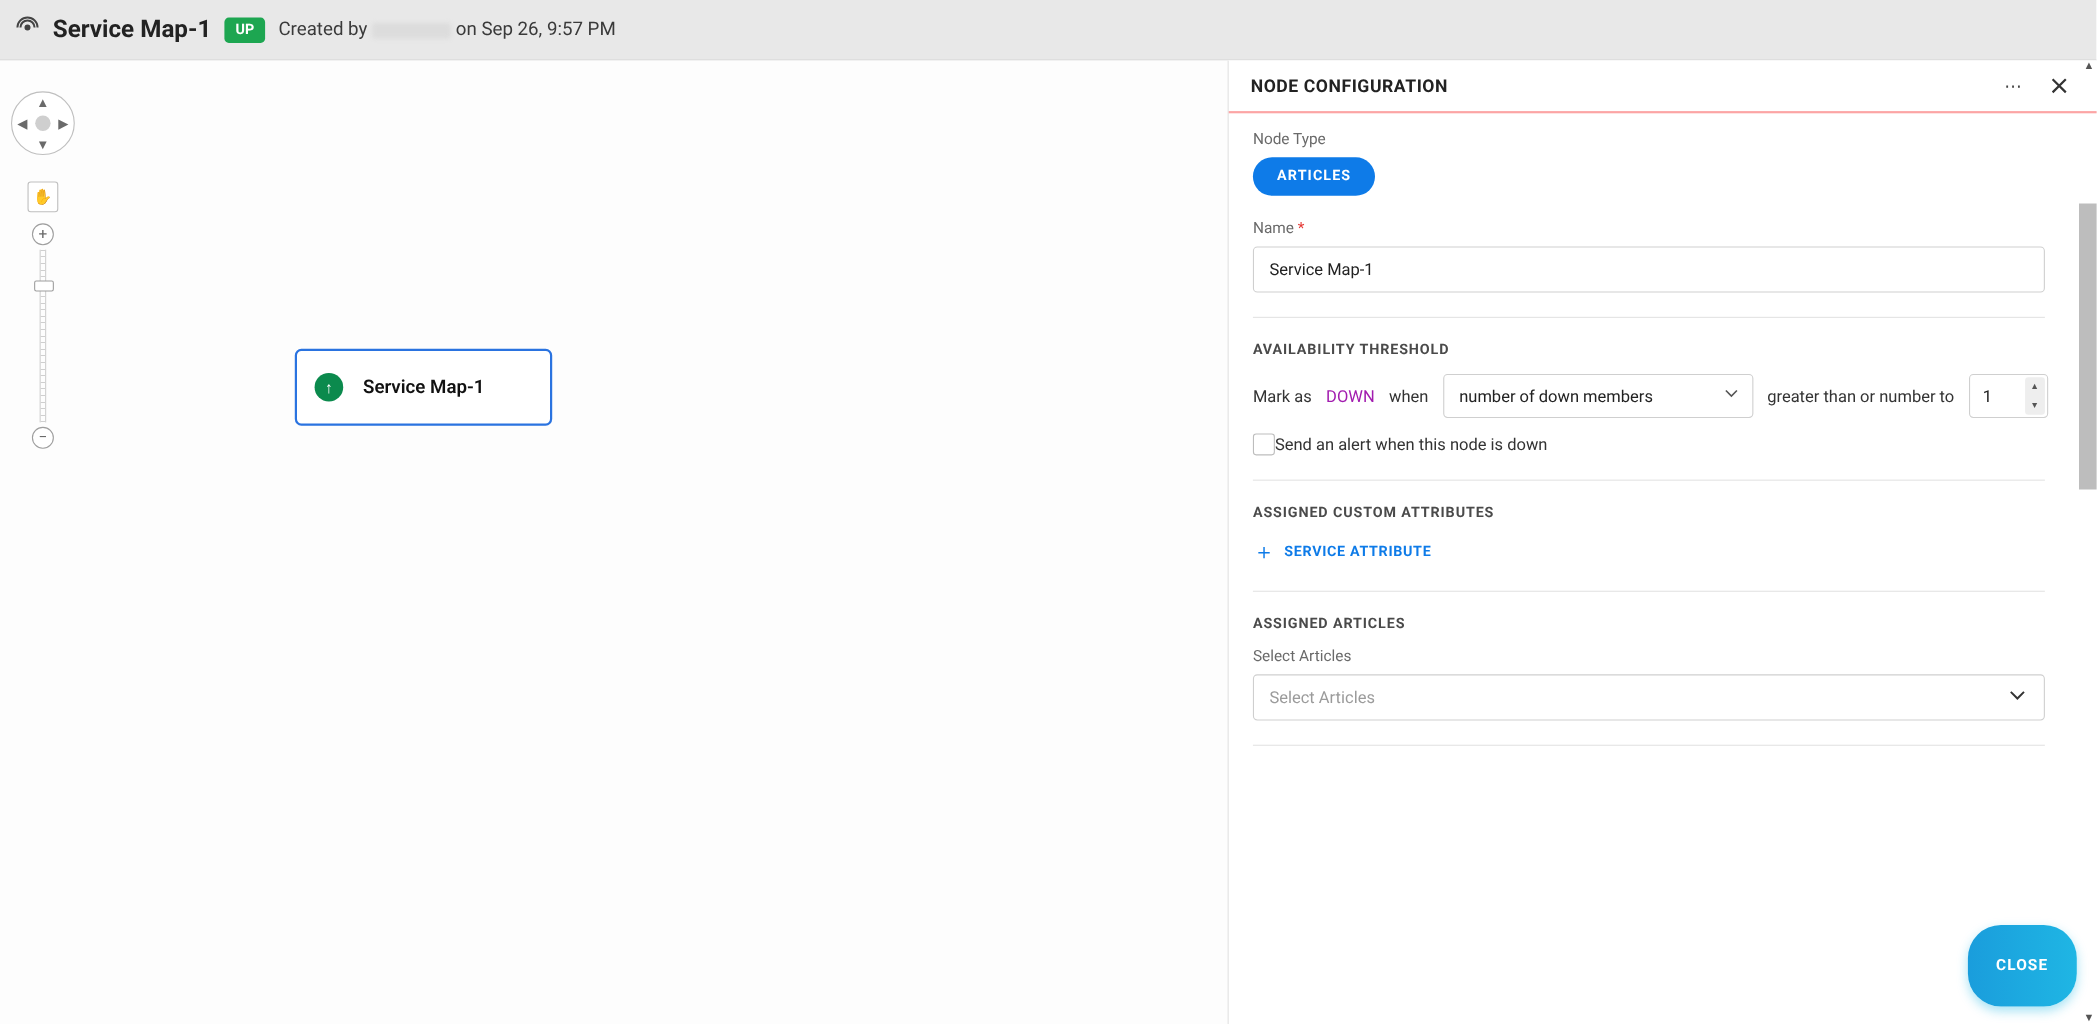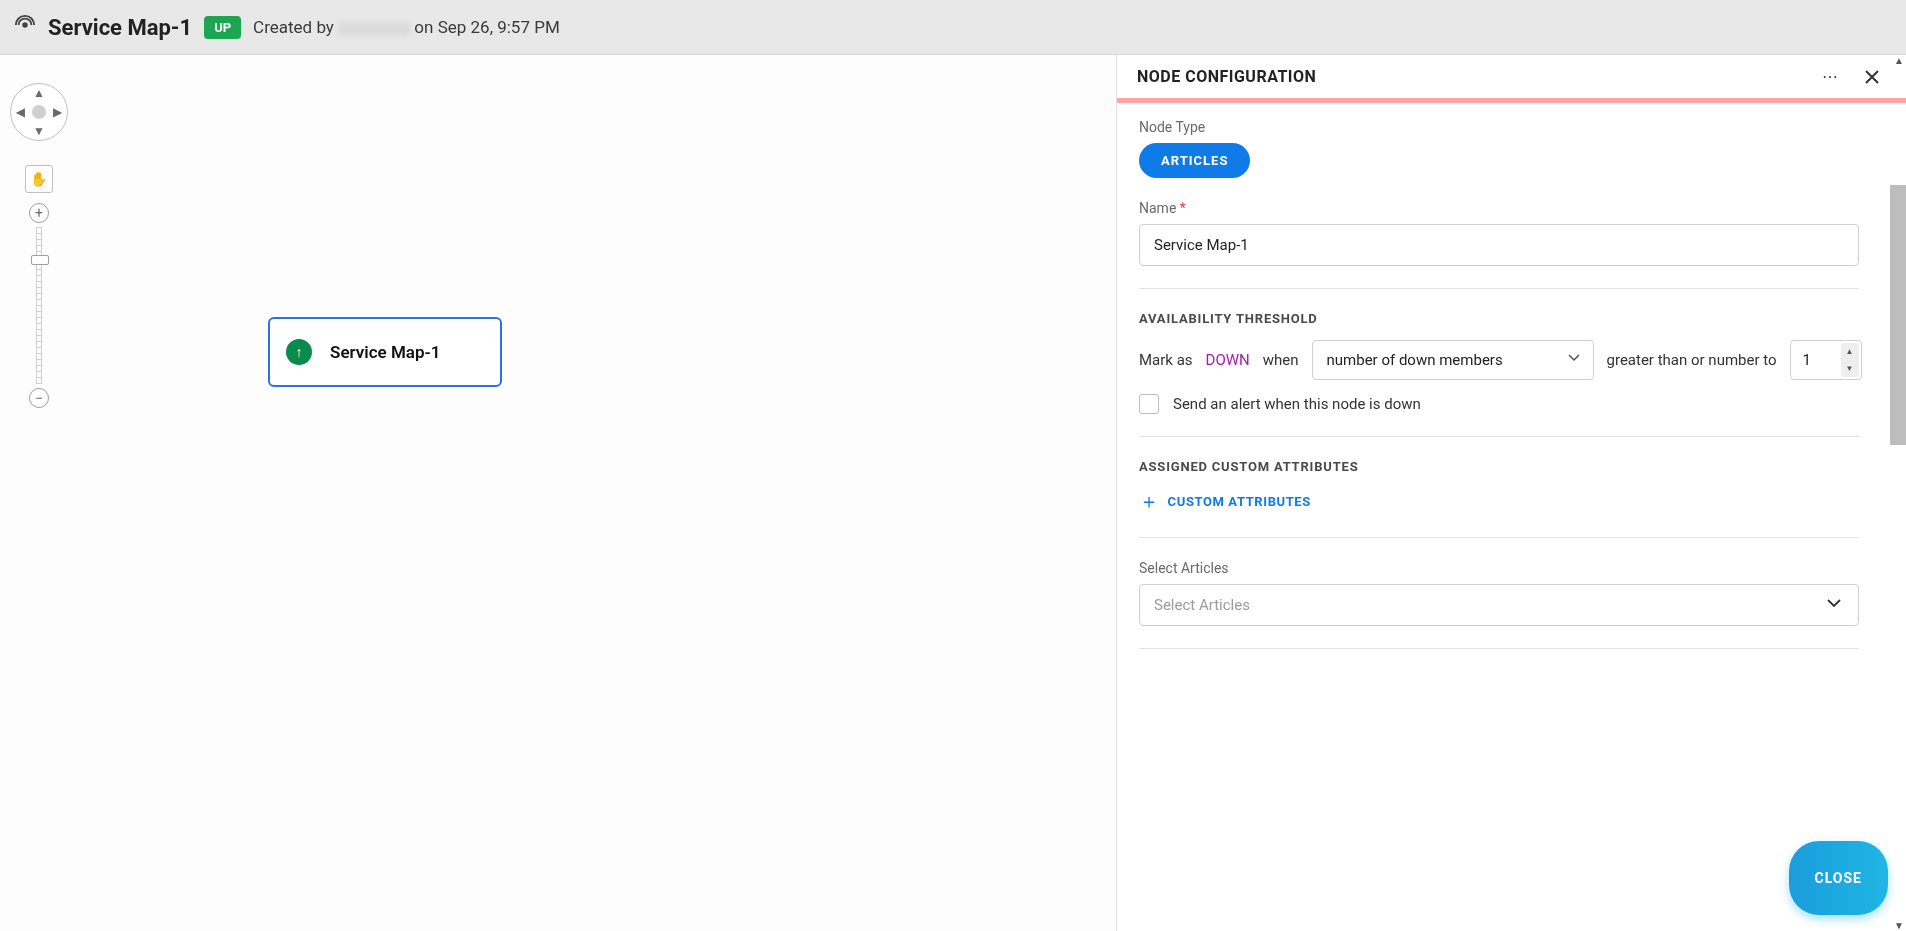--- a/index.html
+++ b/index.html
@@ -71,21 +71,21 @@
   }
   .node .label { font-size:17px; font-weight:600; color:#111; }
 
   
   .panel {
     position:absolute; top:55px; right:0; bottom:0; width:790px;
     background:#fff; border-left:1px solid #e2e2e2;
     display:flex; flex-direction:column;
   }
   .panel-head {
-    height:48px; border-bottom:5px solid #fca5a5; display:flex; align-items:center; padding:0 20px;
+    height:48px; border-bottom:2px solid #fca5a5; display:flex; align-items:center; padding:0 20px;
   }
   .panel-head .ptitle { font-size:16px; font-weight:700; letter-spacing:0.5px; color:#222; flex:1; }
   .panel-head .ibtn { width:28px; height:28px; display:flex; align-items:center; justify-content:center; color:#444; cursor:pointer; margin-left:14px; }
   .panel-body { flex:1; overflow-y:auto; padding:16px 22px 60px 22px; position:relative; }
 
   .field-label { font-size:14px; color:#6a6a6a; margin-bottom:8px; }
   .pill-btn {
     display:inline-block; background:#0e7be8; color:#fff; font-weight:700; font-size:13px;
     letter-spacing:1px; padding:10px 22px; border-radius:30px;
   }
@@ -103,21 +103,21 @@
   .thresh-row { display:flex; align-items:center; gap:13px; font-size:15px; color:#333; flex-wrap:wrap; margin-bottom:14px; }
   .down { color:#a21caf; font-weight:400; }
   .select {
     width:282px; height:40px; border:1px solid #cfcfcf; border-radius:4px; padding:0 40px 0 14px;
     font-size:15px; color:#222; background:#fff; display:flex; align-items:center; position:relative;
   }
   .select .chev { position:absolute; right:12px; top:50%; transform:translateY(-50%); color:#555; }
   .numbox { width:72px; height:40px; border:1px solid #cfcfcf; border-radius:4px; display:flex; align-items:center; padding:0 4px 0 12px; font-size:15px; color:#222; position:relative; }
   .numbox .spin { position:absolute; right:2px; top:2px; bottom:2px; width:18px; background:#eee; border-radius:3px; display:flex; flex-direction:column; }
   .numbox .spin div { flex:1; display:flex; align-items:center; justify-content:center; font-size:8px; color:#555; }
-  .check-row { display:flex; align-items:center; gap:14px; font-size:15px; color:#333; }
+  .check-row { display:flex; align-items:center; font-size:15px; color:#333; }
   .chk { width:20px; height:20px; border:1px solid #bdbdbd; border-radius:3px; background:#fff; }
 
   .add-link { display:inline-flex; align-items:center; gap:8px; color:#0e7be8; font-weight:700; font-size:13px; letter-spacing:0.6px; cursor:pointer; }
   .add-link .plus { font-size:20px; font-weight:400; }
 
   .select-wide {
     width:720px; height:42px; border:1px solid #cfcfcf; border-radius:4px; padding:0 40px 0 14px;
     font-size:15px; color:#9b9b9b; background:#fff; display:flex; align-items:center; position:relative;
   }
   .select-wide .chev { position:absolute; right:16px; top:50%; transform:translateY(-50%); color:#333; }
@@ -241,25 +241,26 @@
     <div class="check-row">
       <div class="chk"></div>
       <span>Send an alert when this node is down</span>
     </div>
 
     <hr class="divider">
 
     <div class="section-title">ASSIGNED CUSTOM ATTRIBUTES</div>
     <div class="add-link">
       <span class="plus">＋</span>
-      <span>CUSTOM ATTRIBUTES</span>
-    </div>
-
-    <hr class="divider">
-
+      <span>SERVICE ATTRIBUTE</span>
+    </div>
+
+    <hr class="divider">
+
+    <div class="section-title">ASSIGNED ARTICLES</div>
     <div class="field-label">Select Articles</div>
     <div class="select-wide">
       <span>Select Articles</span>
       <span class="chev">
         <svg width="16" height="16" viewBox="0 0 16 16">
             <path d="M2 5 L8 11 L14 5" stroke="#333" stroke-width="1.8" fill="none"></path>
           </svg>
       </span>
     </div>
 

